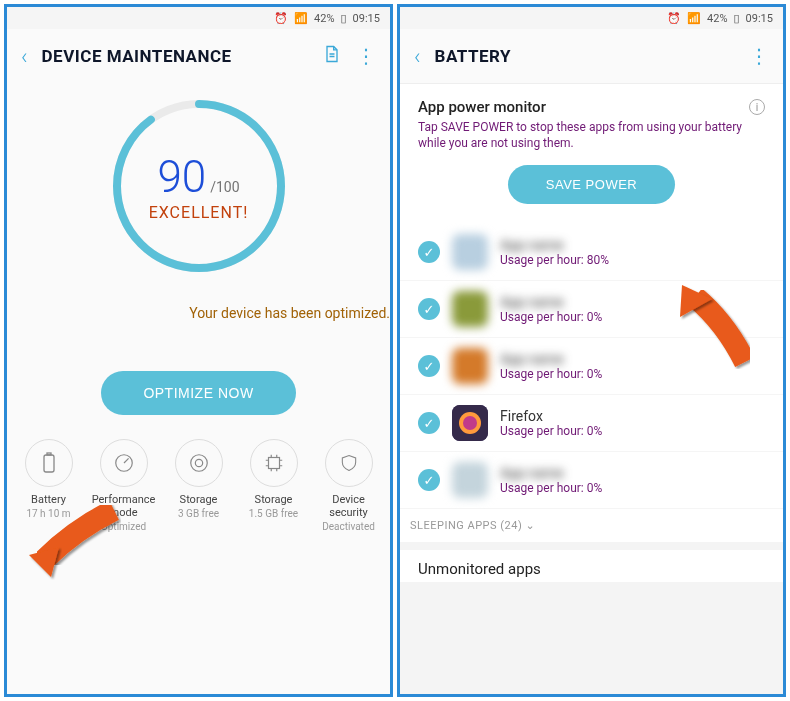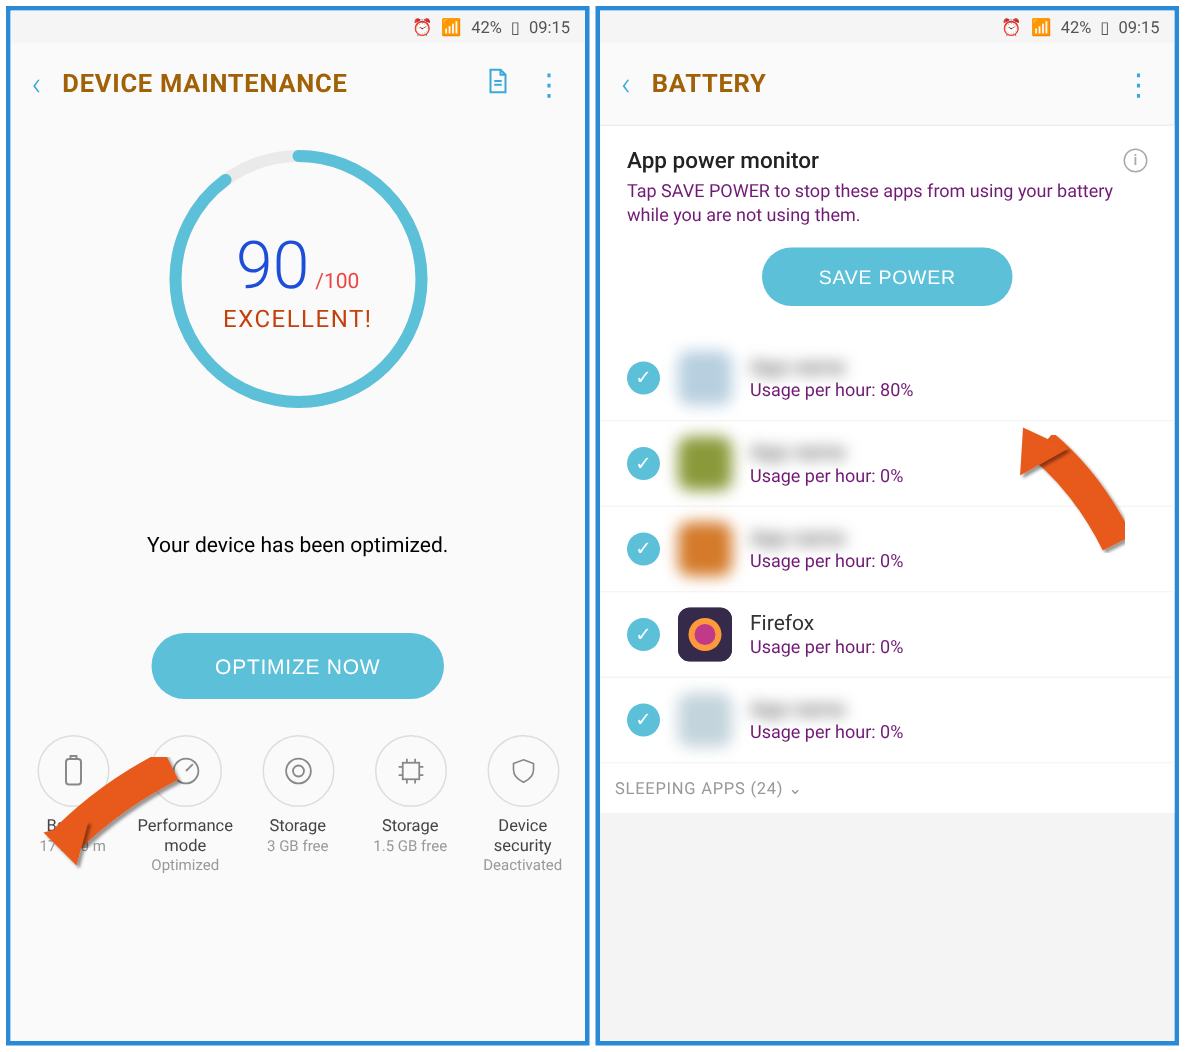--- a/index.html
+++ b/index.html
@@ -38,36 +38,36 @@
     align-items: center;
     padding: 0 14px;
     gap: 14px;
     background: #fafafa;
   }
   .back-chevron { color: #3aa8d8; font-size: 22px; font-weight: 300; }
   .title {
     font-size: 17px;
     font-weight: 700;
     letter-spacing: .5px;
-    color: #a16207;
+    color: #0f172a;
     flex: 1;
   }
   .title-icon { color: #3aa8d8; }
   .content { flex: 1; display: flex; flex-direction: column; background: #fafafa; }
   .score-wrap { display: flex; justify-content: center; margin-top: 8px; }
   .score-ring {
     width: 190px; height: 190px; position: relative;
     display: flex; flex-direction: column; align-items: center; justify-content: center;
   }
   .score-ring svg { position: absolute; top: 0; left: 0; transform: rotate(-90deg); }
   .score-num { font-size: 44px; font-weight: 300; color: #1d4ed8; }
   .score-row { display: flex; align-items: baseline; gap: 4px; }
-  .score-den { font-size: 14px; color: #ef4444; }
+  .score-den { font-size: 14px; color: #737373; }
   .score-label { font-size: 16px; color: #c2410c; letter-spacing: 1px; margin-top: 0; }
-  .opt-msg { text-align: center; font-size: 14px; color: #000000; margin-top: 75px; }
+  .opt-msg { text-align: right; font-size: 14px; color: #a16207; margin-top: 24px; }
   .pill-btn {
     background: #5bc0d8;
     color: #fff;
     border: none;
     border-radius: 30px;
     padding: 14px 42px;
     font-size: 14px;
     font-weight: 500;
     letter-spacing: .5px;
     margin: 50px auto 18px;
@@ -290,20 +290,21 @@
           <span class="app-icon blur" style="background:#c4d4dc"></span>
           <span class="app-meta">
             <div class="app-name blur">App name</div>
             <div class="app-usage">Usage per hour: 0%</div>
           </span>
         </div>
       </div>
     <div class="sleeping">
       <span>SLEEPING APPS (24)</span> <span>⌄</span>
     </div>
+    <div class="unmon">Unmonitored apps</div>
   </div>
   <svg class="arrow" style="left:260px;top:270px" width="110" height="100">
     <defs>
         <filter id="s2">
           <feDropShadow dx="2" dy="2" stdDeviation="1" flood-opacity=".4"></feDropShadow>
         </filter>
       </defs>
     <path d="M 85 85 Q 65 45 35 20" stroke="#e85a1a" stroke-width="22" fill="none" filter="url(#s2)"></path>
     <path d="M 22 8 L 52 22 L 20 40 Z" fill="#e85a1a" filter="url(#s2)"></path>
   </svg>

